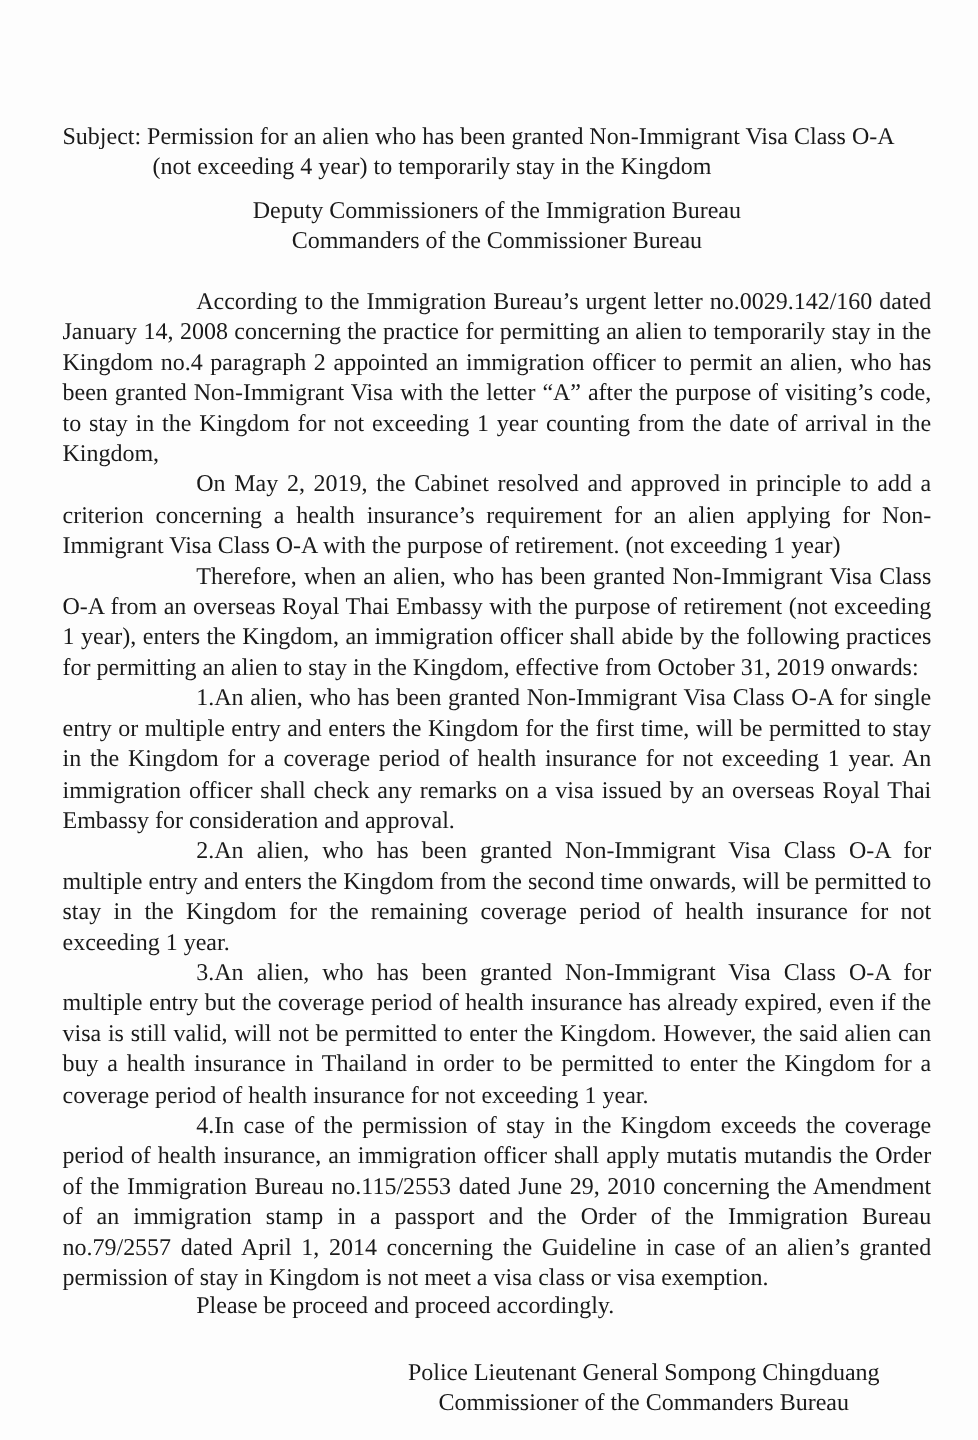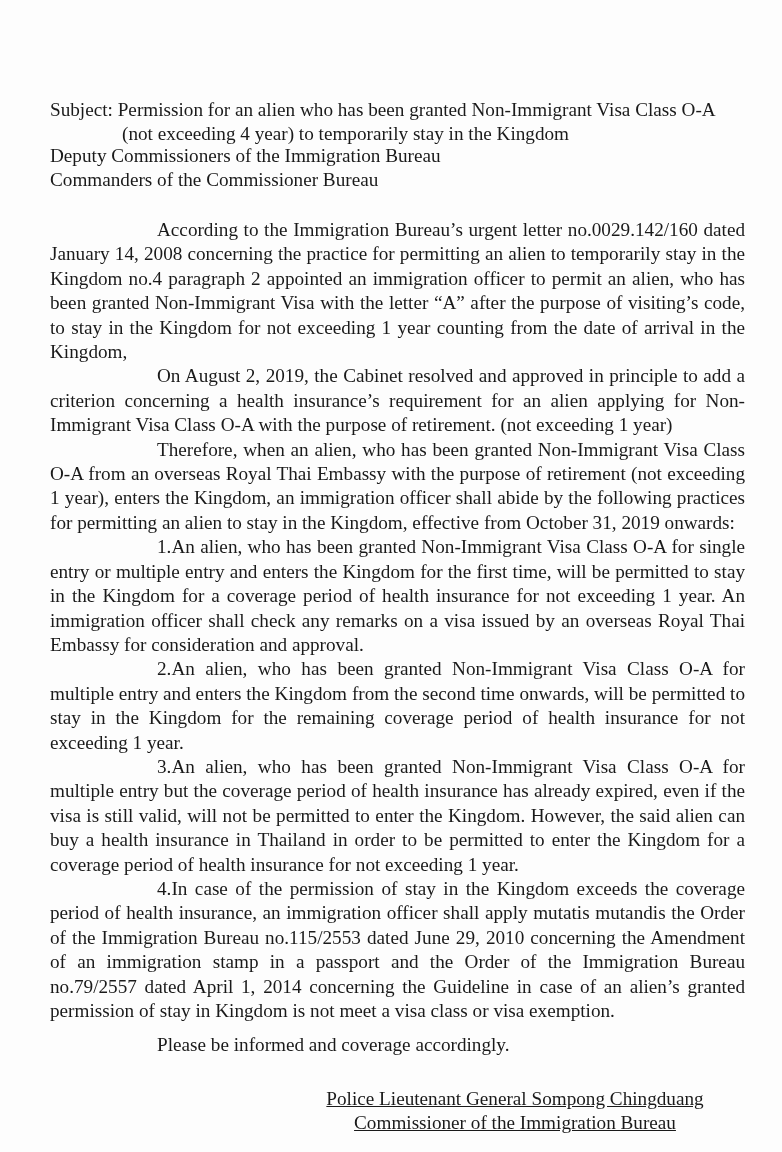--- a/index.html
+++ b/index.html
@@ -4,54 +4,54 @@
 <style>
   html, body { margin: 0; padding: 0; }
   body {
     width: 782px; height: 1152px; background: #fdfdfd; overflow: hidden;
     font-family: "Liberation Serif", serif; color: #1a1a1a;
   }
   .page { position: relative; width: 782px; height: 940px; }
   .block { position: absolute; left: 50px; width: 695px; font-size: 19.2px; line-height: 24.4px; }
   .subject { top: 98px; }
   .subject .line2 { padding-left: 72px; display: block; }
-  .recipients { top: 144px; }
+  .recipients { top: 157px; text-align: center; }
   .recipients div { display: block; }
-  .body { top: 218px; text-align: justify; }
+  .body { top: 230px; text-align: justify; }
   .body p { margin: 0; text-indent: 107px; }
   .closing { position: absolute; top: 1034px; left: 157px; font-size: 19.2px; }
   .sig { position: absolute; top: 1087px; left: 300px; width: 430px; text-align: center; font-size: 19.2px; line-height: 24.4px; }
-  .sig div { display: block; text-decoration: underline; }
+  .sig div { display: block; }
 </style>
 </head>
 <body>
 
 <div class="page">
 
   <div class="block subject">
     <span>Subject:</span>
     <span>Permission for an alien who has been granted Non-Immigrant Visa Class O-A</span>
     <span class="line2">(not exceeding 4 year) to temporarily stay in the Kingdom</span>
   </div>
 
   <div class="block recipients">
     <div>Deputy Commissioners of the Immigration Bureau</div>
     <div>Commanders of the Commissioner Bureau</div>
   </div>
 
   <div class="block body">
     <p>According to the Immigration Bureau’s urgent letter no.0029.142/160 dated January 14, 2008 concerning the practice for permitting an alien to temporarily stay in the Kingdom no.4 paragraph 2 appointed an immigration officer to permit an alien, who has been granted Non-Immigrant Visa with the letter “A” after the purpose of visiting’s code, to stay in the Kingdom for not exceeding 1 year counting from the date of arrival in the Kingdom,</p>
-    <p>On August 2, 2019, the Cabinet resolved and approved in principle to add a criterion concerning a health insurance’s requirement for an alien applying for Non-Immigrant Visa Class O-A with the purpose of retirement. (not exceeding 1 year)</p>
+    <p>On May 2, 2019, the Cabinet resolved and approved in principle to add a criterion concerning a health insurance’s requirement for an alien applying for Non-Immigrant Visa Class O-A with the purpose of retirement. (not exceeding 1 year)</p>
     <p>Therefore, when an alien, who has been granted Non-Immigrant Visa Class O-A from an overseas Royal Thai Embassy with the purpose of retirement (not exceeding 1 year), enters the Kingdom, an immigration officer shall abide by the following practices for permitting an alien to stay in the Kingdom, effective from October 31, 2019 onwards:</p>
     <p>1.An alien, who has been granted Non-Immigrant Visa Class O-A for single entry or multiple entry and enters the Kingdom for the first time, will be permitted to stay in the Kingdom for a coverage period of health insurance for not exceeding 1 year. An immigration officer shall check any remarks on a visa issued by an overseas Royal Thai Embassy for consideration and approval.</p>
     <p>2.An alien, who has been granted Non-Immigrant Visa Class O-A for multiple entry and enters the Kingdom from the second time onwards, will be permitted to stay in the Kingdom for the remaining coverage period of health insurance for not exceeding 1 year.</p>
     <p>3.An alien, who has been granted Non-Immigrant Visa Class O-A for multiple entry but the coverage period of health insurance has already expired, even if the visa is still valid, will not be permitted to enter the Kingdom. However, the said alien can buy a health insurance in Thailand in order to be permitted to enter the Kingdom for a coverage period of health insurance for not exceeding 1 year.</p>
     <p>4.In case of the permission of stay in the Kingdom exceeds the coverage period of health insurance, an immigration officer shall apply mutatis mutandis the Order of the Immigration Bureau no.115/2553 dated June 29, 2010 concerning the Amendment of an immigration stamp in a passport and the Order of the Immigration Bureau no.79/2557 dated April 1, 2014 concerning the Guideline in case of an alien’s granted permission of stay in Kingdom is not meet a visa class or visa exemption.</p>
   </div>
 
-  <div class="closing">Please be informed and coverage accordingly.</div>
+  <div class="closing">Please be proceed and proceed accordingly.</div>
 
   <div class="sig">
     <div>Police Lieutenant General Sompong Chingduang</div>
-    <div>Commissioner of the Immigration Bureau</div>
+    <div>Commissioner of the Commanders Bureau</div>
   </div>
 
 </div>
 
 </body></html>

